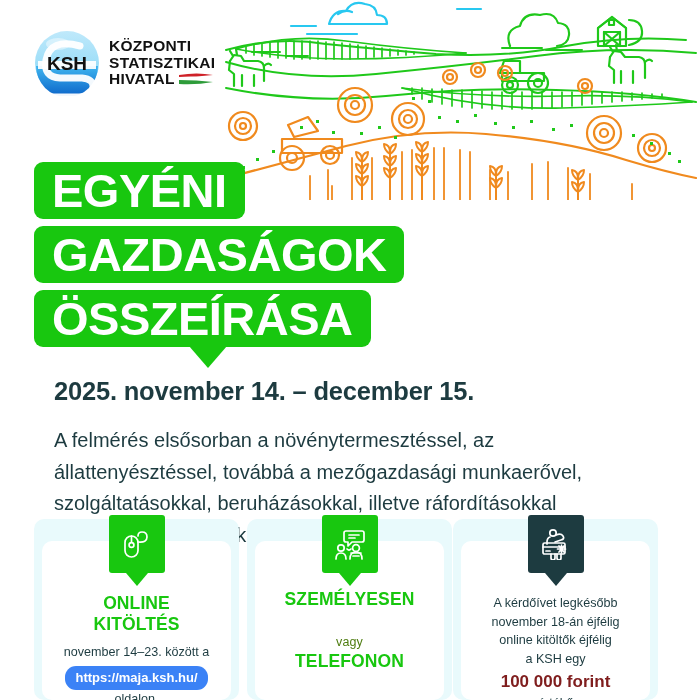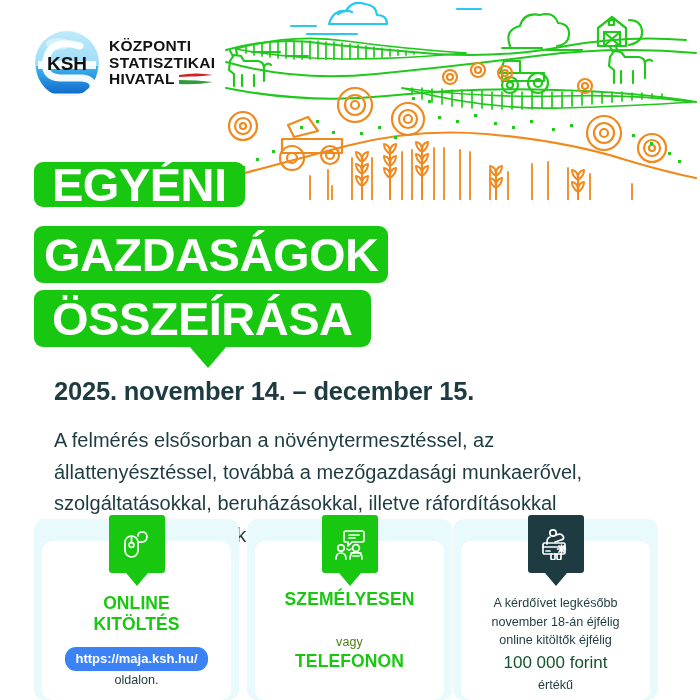--- a/index.html
+++ b/index.html
@@ -72,22 +72,22 @@
     background: #18c70f;
     color: #ffffff;
     font-weight: bold;
     font-family: "Liberation Sans", sans-serif;
     border-radius: 9px;
     display: flex;
     align-items: center;
     white-space: nowrap;
     letter-spacing: -0.5px;
   }
-  #hl1 { left: 34px; top: 162px; height: 45px; padding: 0 18px; font-size: 47px; }
-  #hl2 { left: 34px; top: 226px; height: 57px; padding: 0 10px; font-size: 47px; }
+  #hl1 { left: 34px; top: 162px; height: 57px; padding: 0 18px; font-size: 47px; }
+  #hl2 { left: 34px; top: 226px; height: 57px; padding: 0 18px; font-size: 47px; }
   #hl3 { left: 34px; top: 290px; height: 57px; padding: 0 18px; font-size: 47px; }
   #hl-tail {
     position: absolute;
     left: 189px;
     top: 346px;
     width: 0; height: 0;
     border-left: 19px solid transparent;
     border-right: 19px solid transparent;
     border-top: 22px solid #18c70f;
   }
@@ -202,23 +202,23 @@
     color: #ffffff;
     font-weight: bold;
     font-size: 13px;
     border-radius: 11px;
     padding: 2px 10px 3px 10px;
     margin-top: 4px;
     white-space: nowrap;
   }
   .prize-amount {
     display: block;
-    font-weight: normal;
+    font-weight: bold;
     font-size: 17px;
-    color: #14532d;
+    color: #7f1d1d;
     line-height: 1.45;
     margin-top: 1px;
   }
 </style>
 </head>
 <body>
 
 <div id="poster">
 
   <div id="illustration">
@@ -531,20 +531,21 @@
           <circle cx="9.5" cy="17" r="2.4"></circle>
           <path d="M16 14 q9 1 9 -5 q0 -5 -5 -5 q-4 0 -4 4"></path>
         </svg>
       </div>
       <div class="badge-tail green"></div>
       <div class="card-title" style="top:74px;">
         <div>ONLINE</div>
         <div>KITÖLTÉS</div>
       </div>
       <div class="card-sub" style="top:124px;">
+        <div>november 14–23. között a</div>
         <a class="url-pill">https://maja.ksh.hu/</a>
         <div>oldalon.</div>
       </div>
     </div>
 
     <div class="card-col" id="col2">
       <div class="card-inner"></div>
       <div class="badge green">
         <svg width="32" height="32" viewBox="0 0 32 32" fill="none" stroke="#ffffff" stroke-width="1.7" stroke-linecap="round" stroke-linejoin="round">
           <path d="M12 3 h16 a2 2 0 0 1 2 2 v7 a2 2 0 0 1 -2 2 h-10 l-4 4 v-4 h-2 a2 2 0 0 1 -2 -2 v-7 a2 2 0 0 1 2 -2 z"></path>
@@ -578,19 +579,20 @@
           <path d="M19 18 l5 6 M24 18 l-5 6 M21.5 17 v8 M17.5 21 h8"></path>
           <path d="M11 26 v4 q0 2 2 2 q2 0 2 -2 v-4"></path>
           <path d="M17 26 v4 q0 2 2 2 q2 0 2 -2 v-4"></path>
         </svg>
       </div>
       <div class="badge-tail dark"></div>
       <div class="card-sub" style="top:75px;">
         <div>A kérdőívet legkésőbb</div>
         <div>november 18-án éjfélig</div>
         <div>online kitöltők éjfélig</div>
+        <div>a KSH egy</div>
         <div class="prize-amount">100 000 forint</div>
         <div>értékű</div>
       </div>
     </div>
 
   </div>
 </div>
 
 </body></html>

